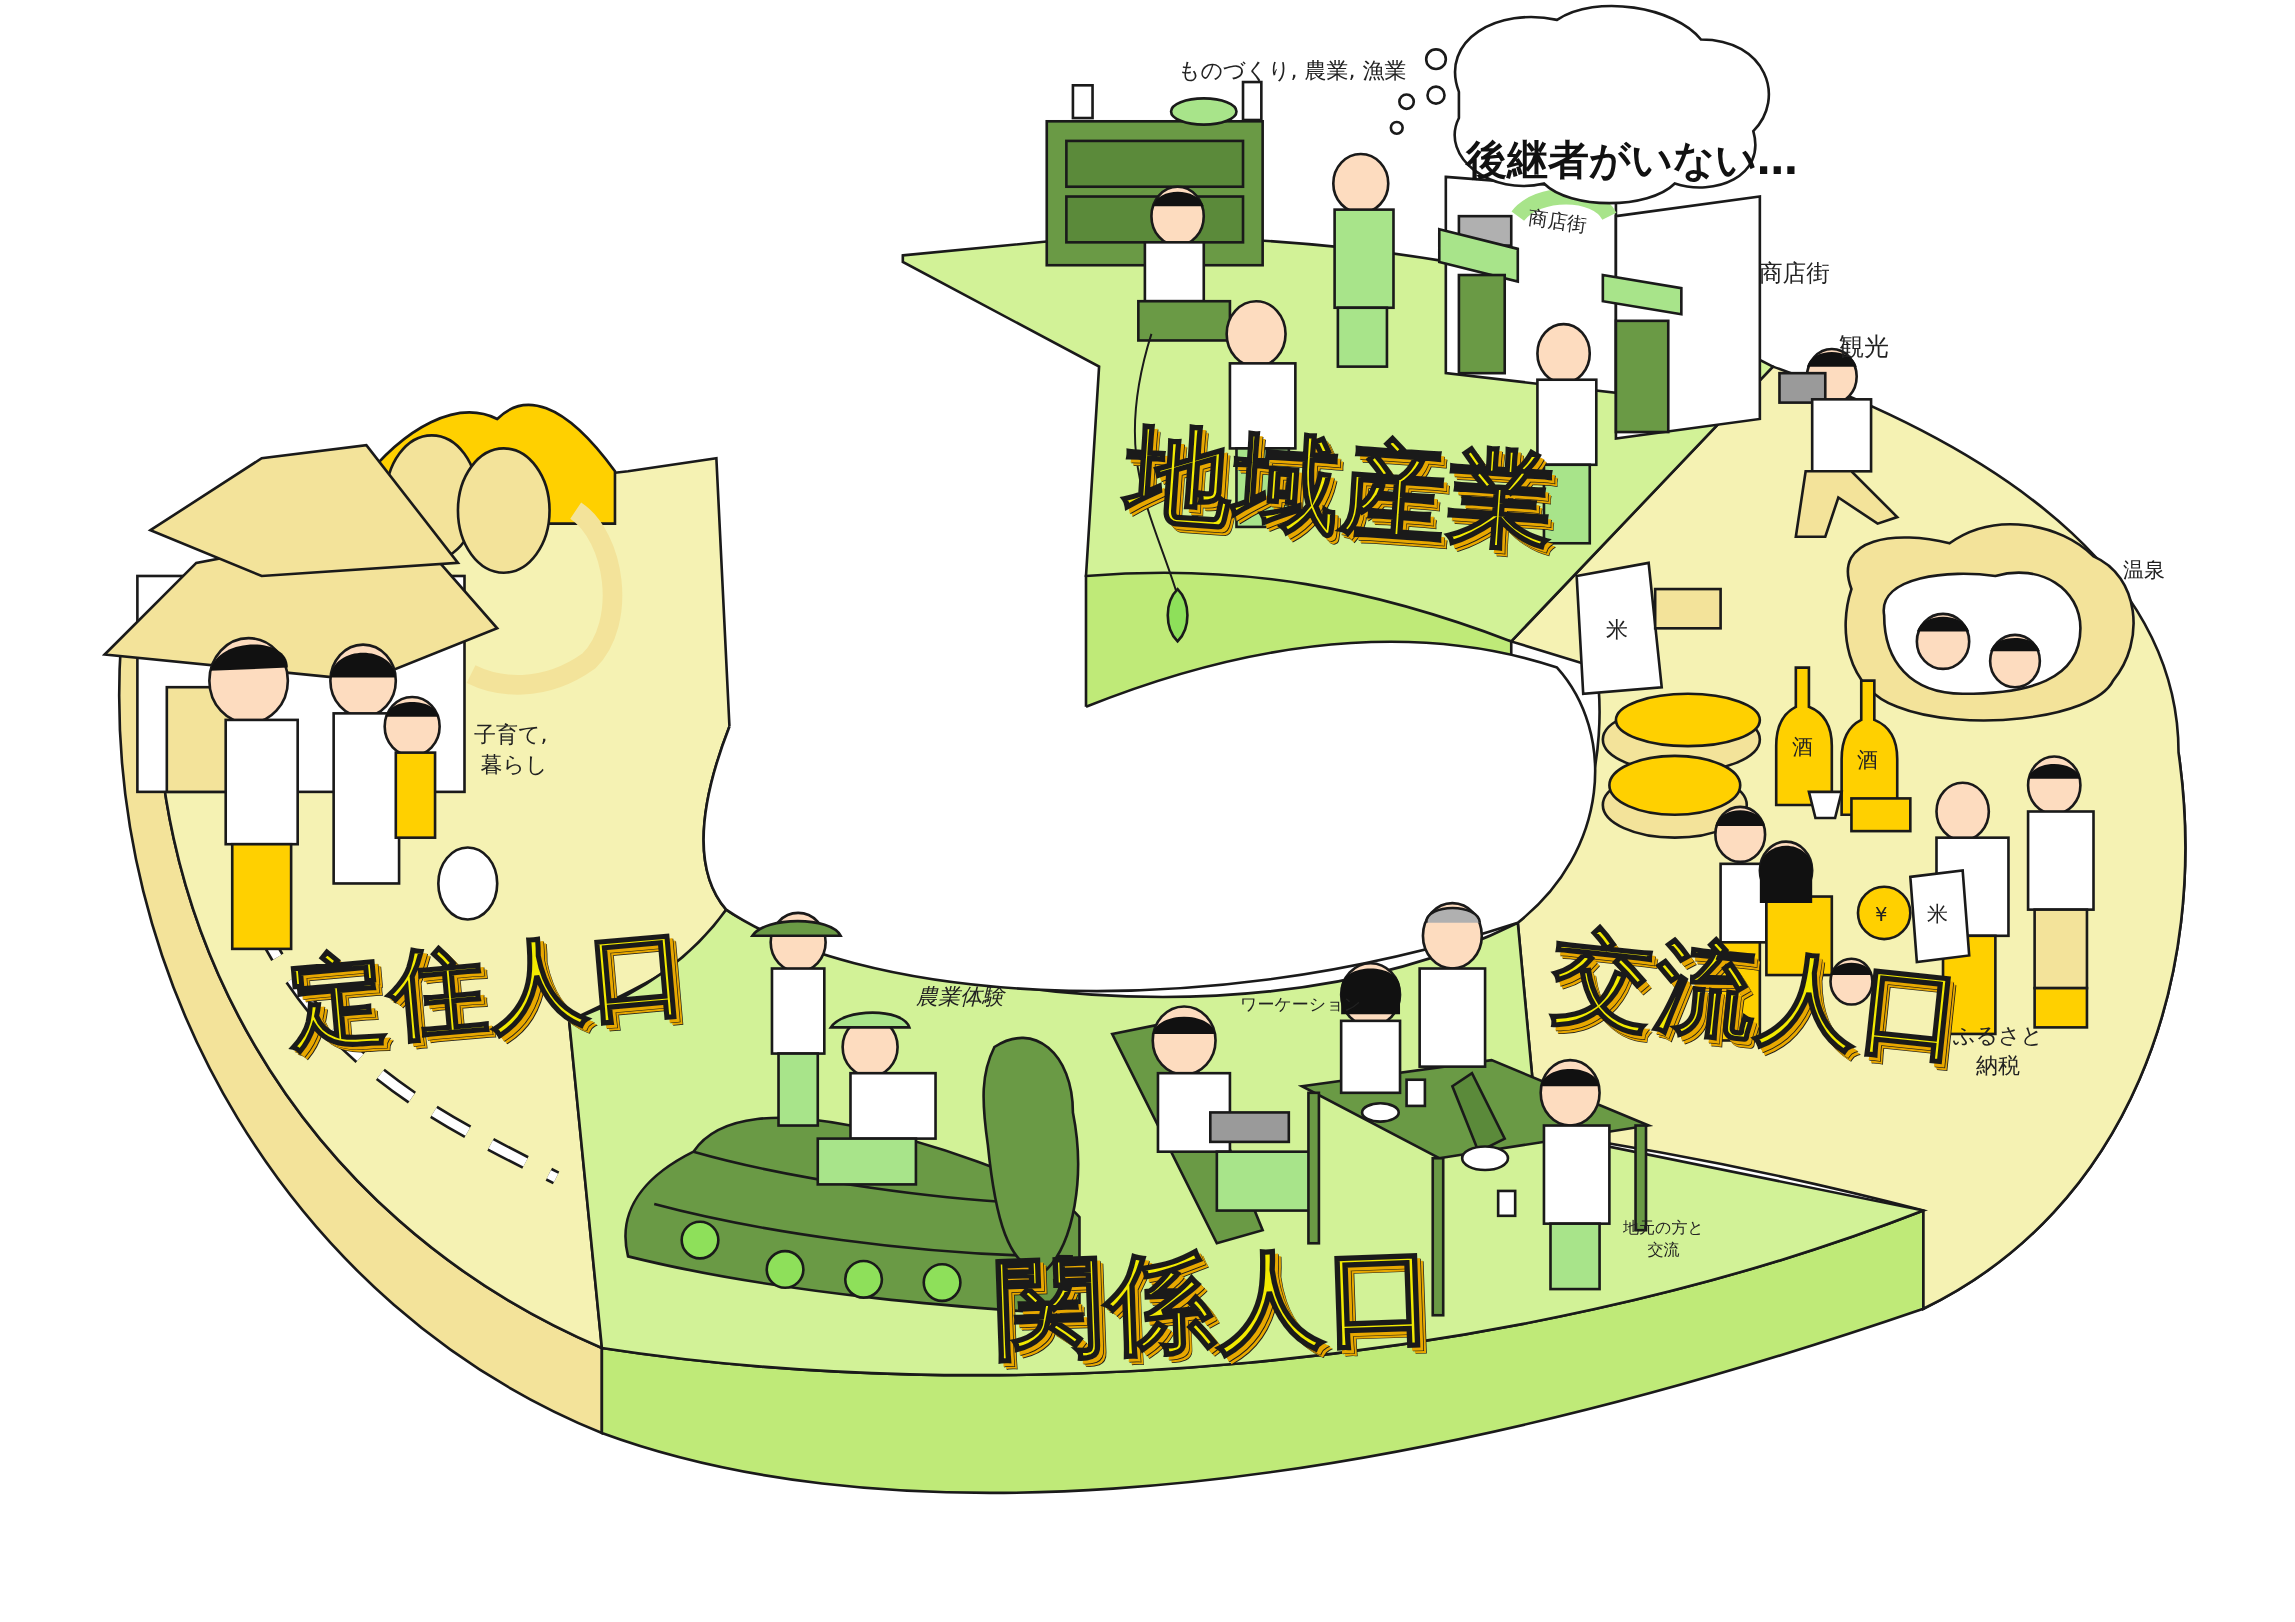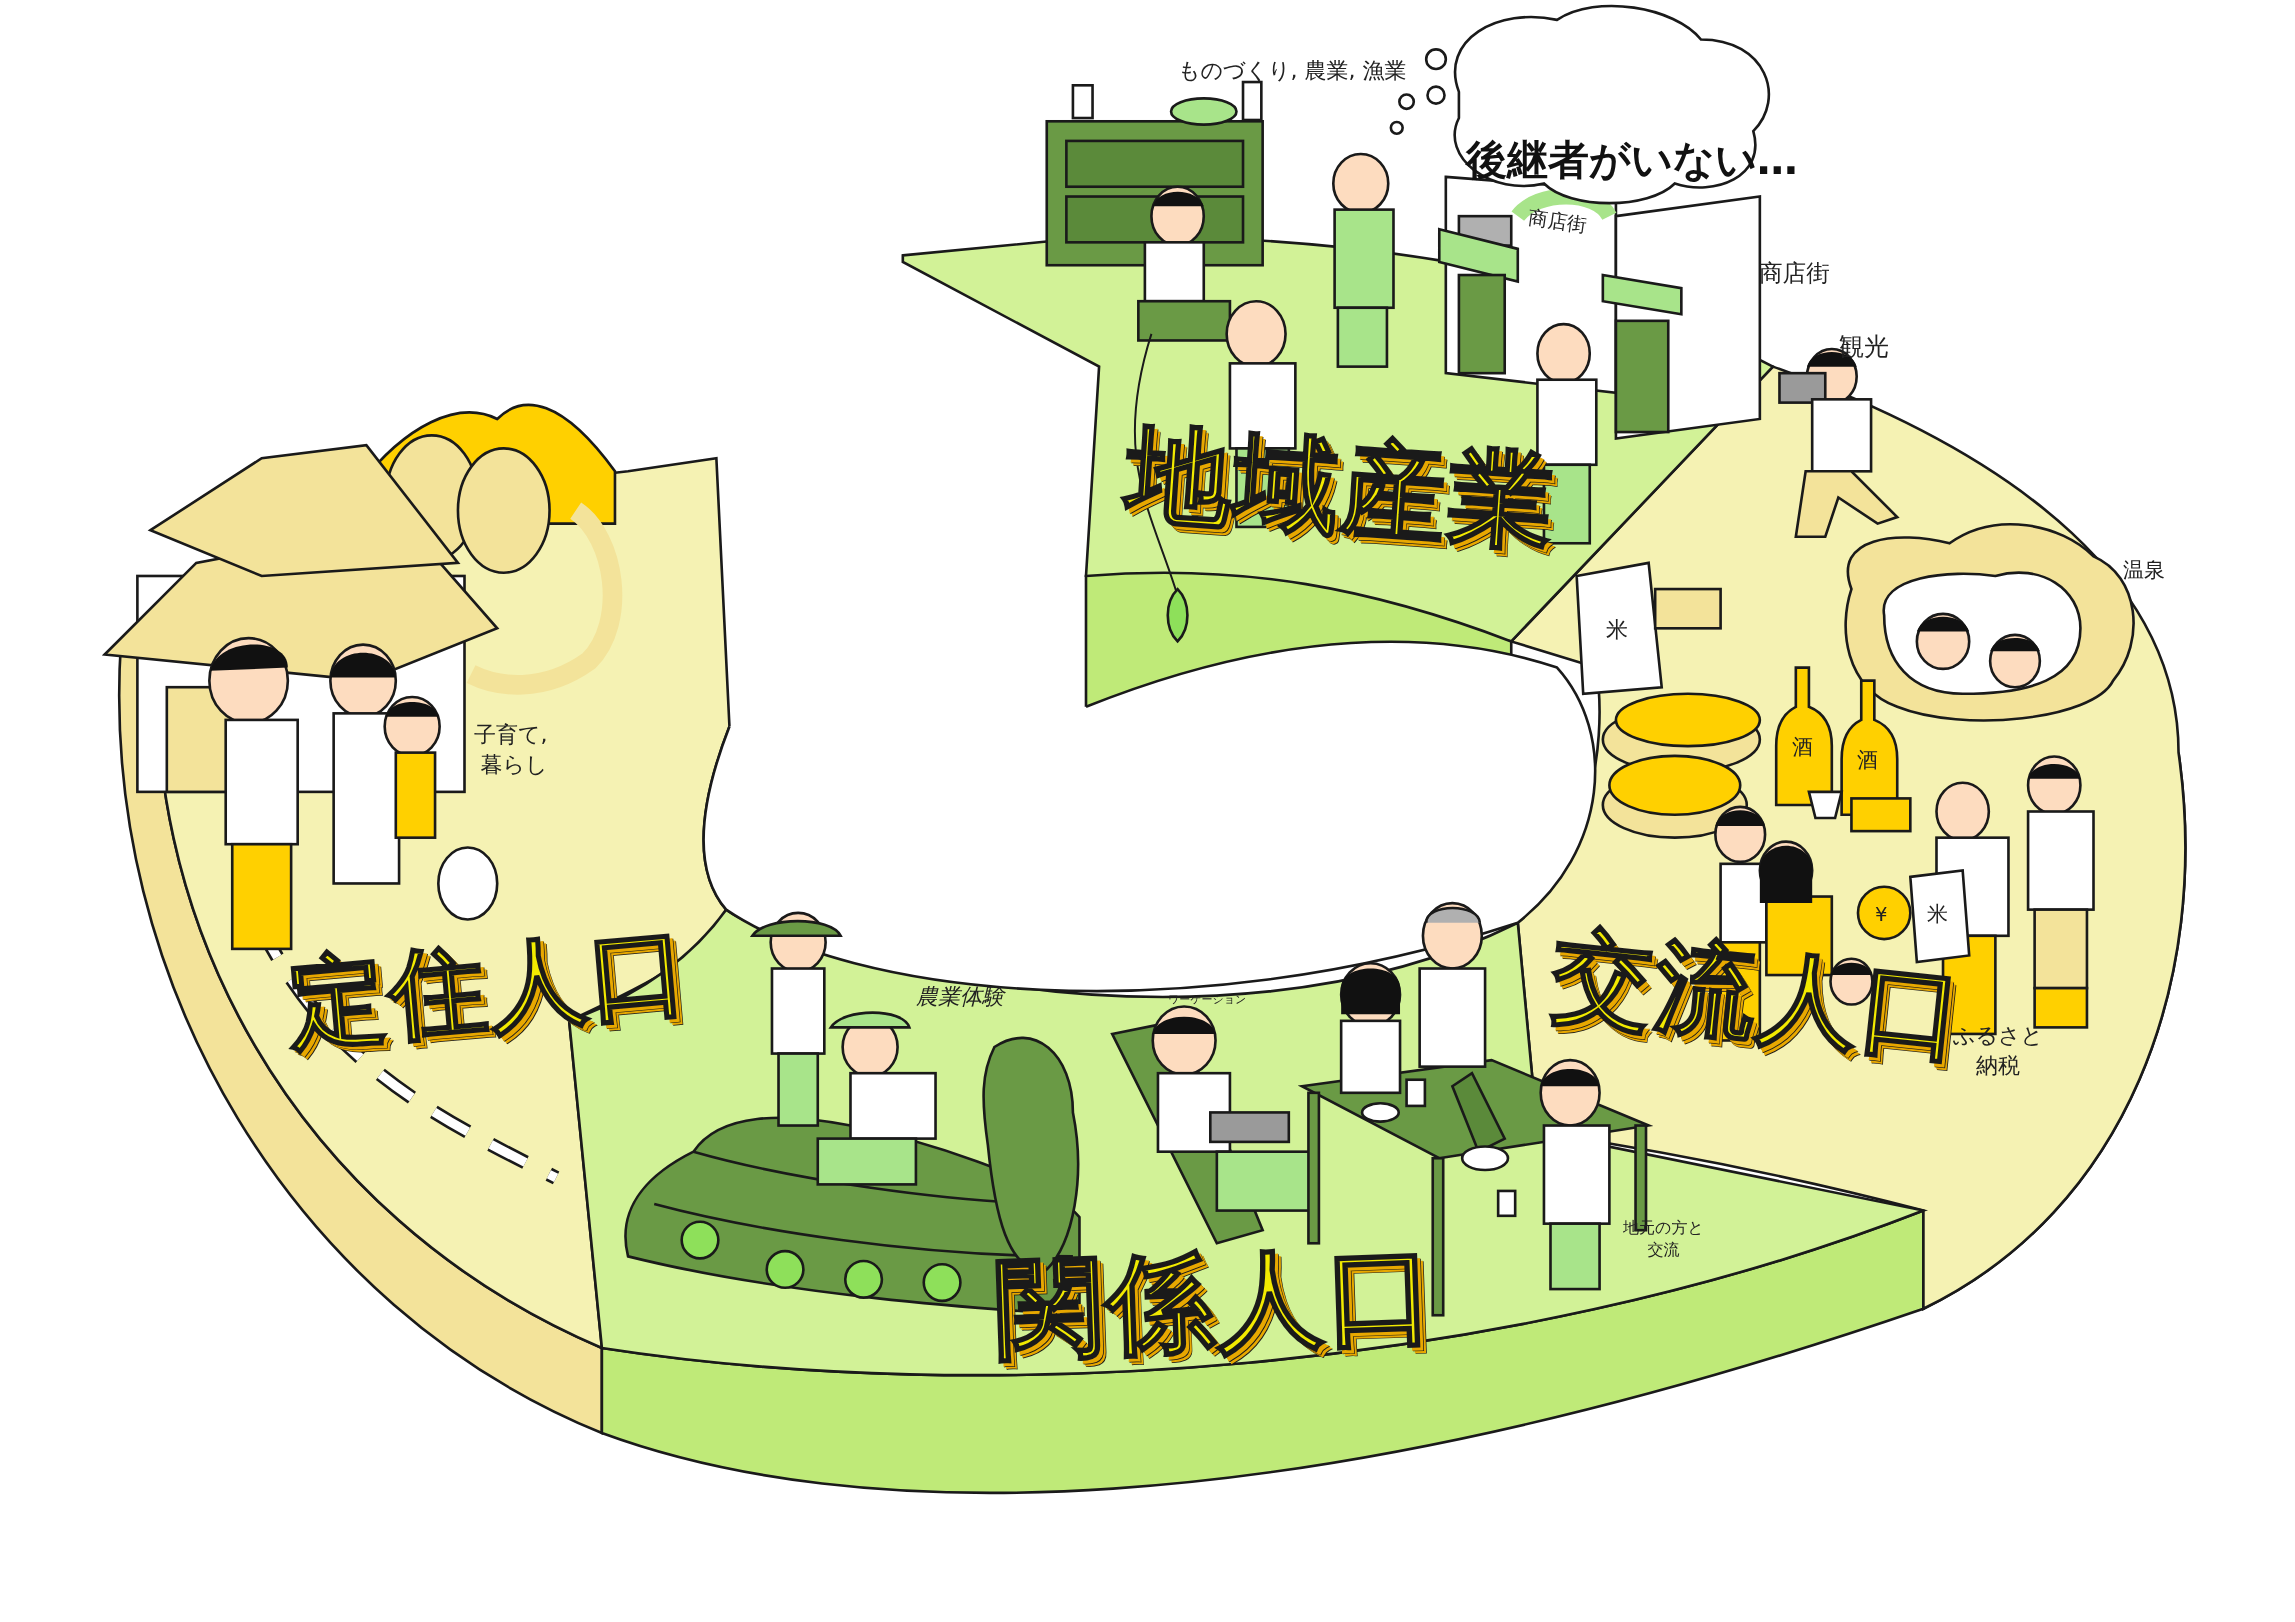--- a/index.html
+++ b/index.html
@@ -225,21 +225,21 @@
 暮らし</div>
 <div class="lbl-note" style="left:1145px; top:56px; font-size:22px;margin-left:33px;">ものづくり, 農業, 漁業</div>
 <div class="bubble-text" style="left:1466px; top:85px; font-size:41px;margin-top:48px;">後継者がいない…</div>
 <div class="lbl-note" style="left:1528px; top:209px; font-size:19.6px; transform: rotate(8deg);">商店街</div>
 <div class="lbl-note" style="left:1759px; top:258px; font-size:23.6px;">商店街</div>
 <div class="lbl-note" style="left:1839px; top:330px; font-size:25px;font-family:Liberation Serif, serif;">観光</div>
 <div class="lbl-note" style="left:2123px; top:556px; font-size:21px;">温泉</div>
 <div class="lbl-note" style="left:1953px; top:1021px; font-size:22px;">ふるさと
 納税</div>
 <div class="lbl-note" style="left:916px; top:982px; font-size:22px;font-style:italic;">農業体験</div>
-<div class="lbl-note" style="left:1168px; top:993px; font-size:11px;">ワーケーション</div>
+<div class="lbl-note" style="left:1240px; top:993px; font-size:17px;">ワーケーション</div>
 <div class="lbl-note" style="left:1623px; top:1217px; font-size:16px;">地元の方と
 交流</div>
 
 <div class="lbl-note" style="left:1792px; top:733px; font-size:21px;">酒</div>
 <div class="lbl-note" style="left:1857px; top:746px; font-size:21px;">酒</div>
 <div class="lbl-note" style="left:1927px; top:900px; font-size:21px;">米</div>
 <div class="lbl-note" style="left:1606px; top:615px; font-size:22px;">米</div>
 <div class="lbl-note" style="left:1875px; top:902px; font-size:19.6px;">¥</div>
 
 

